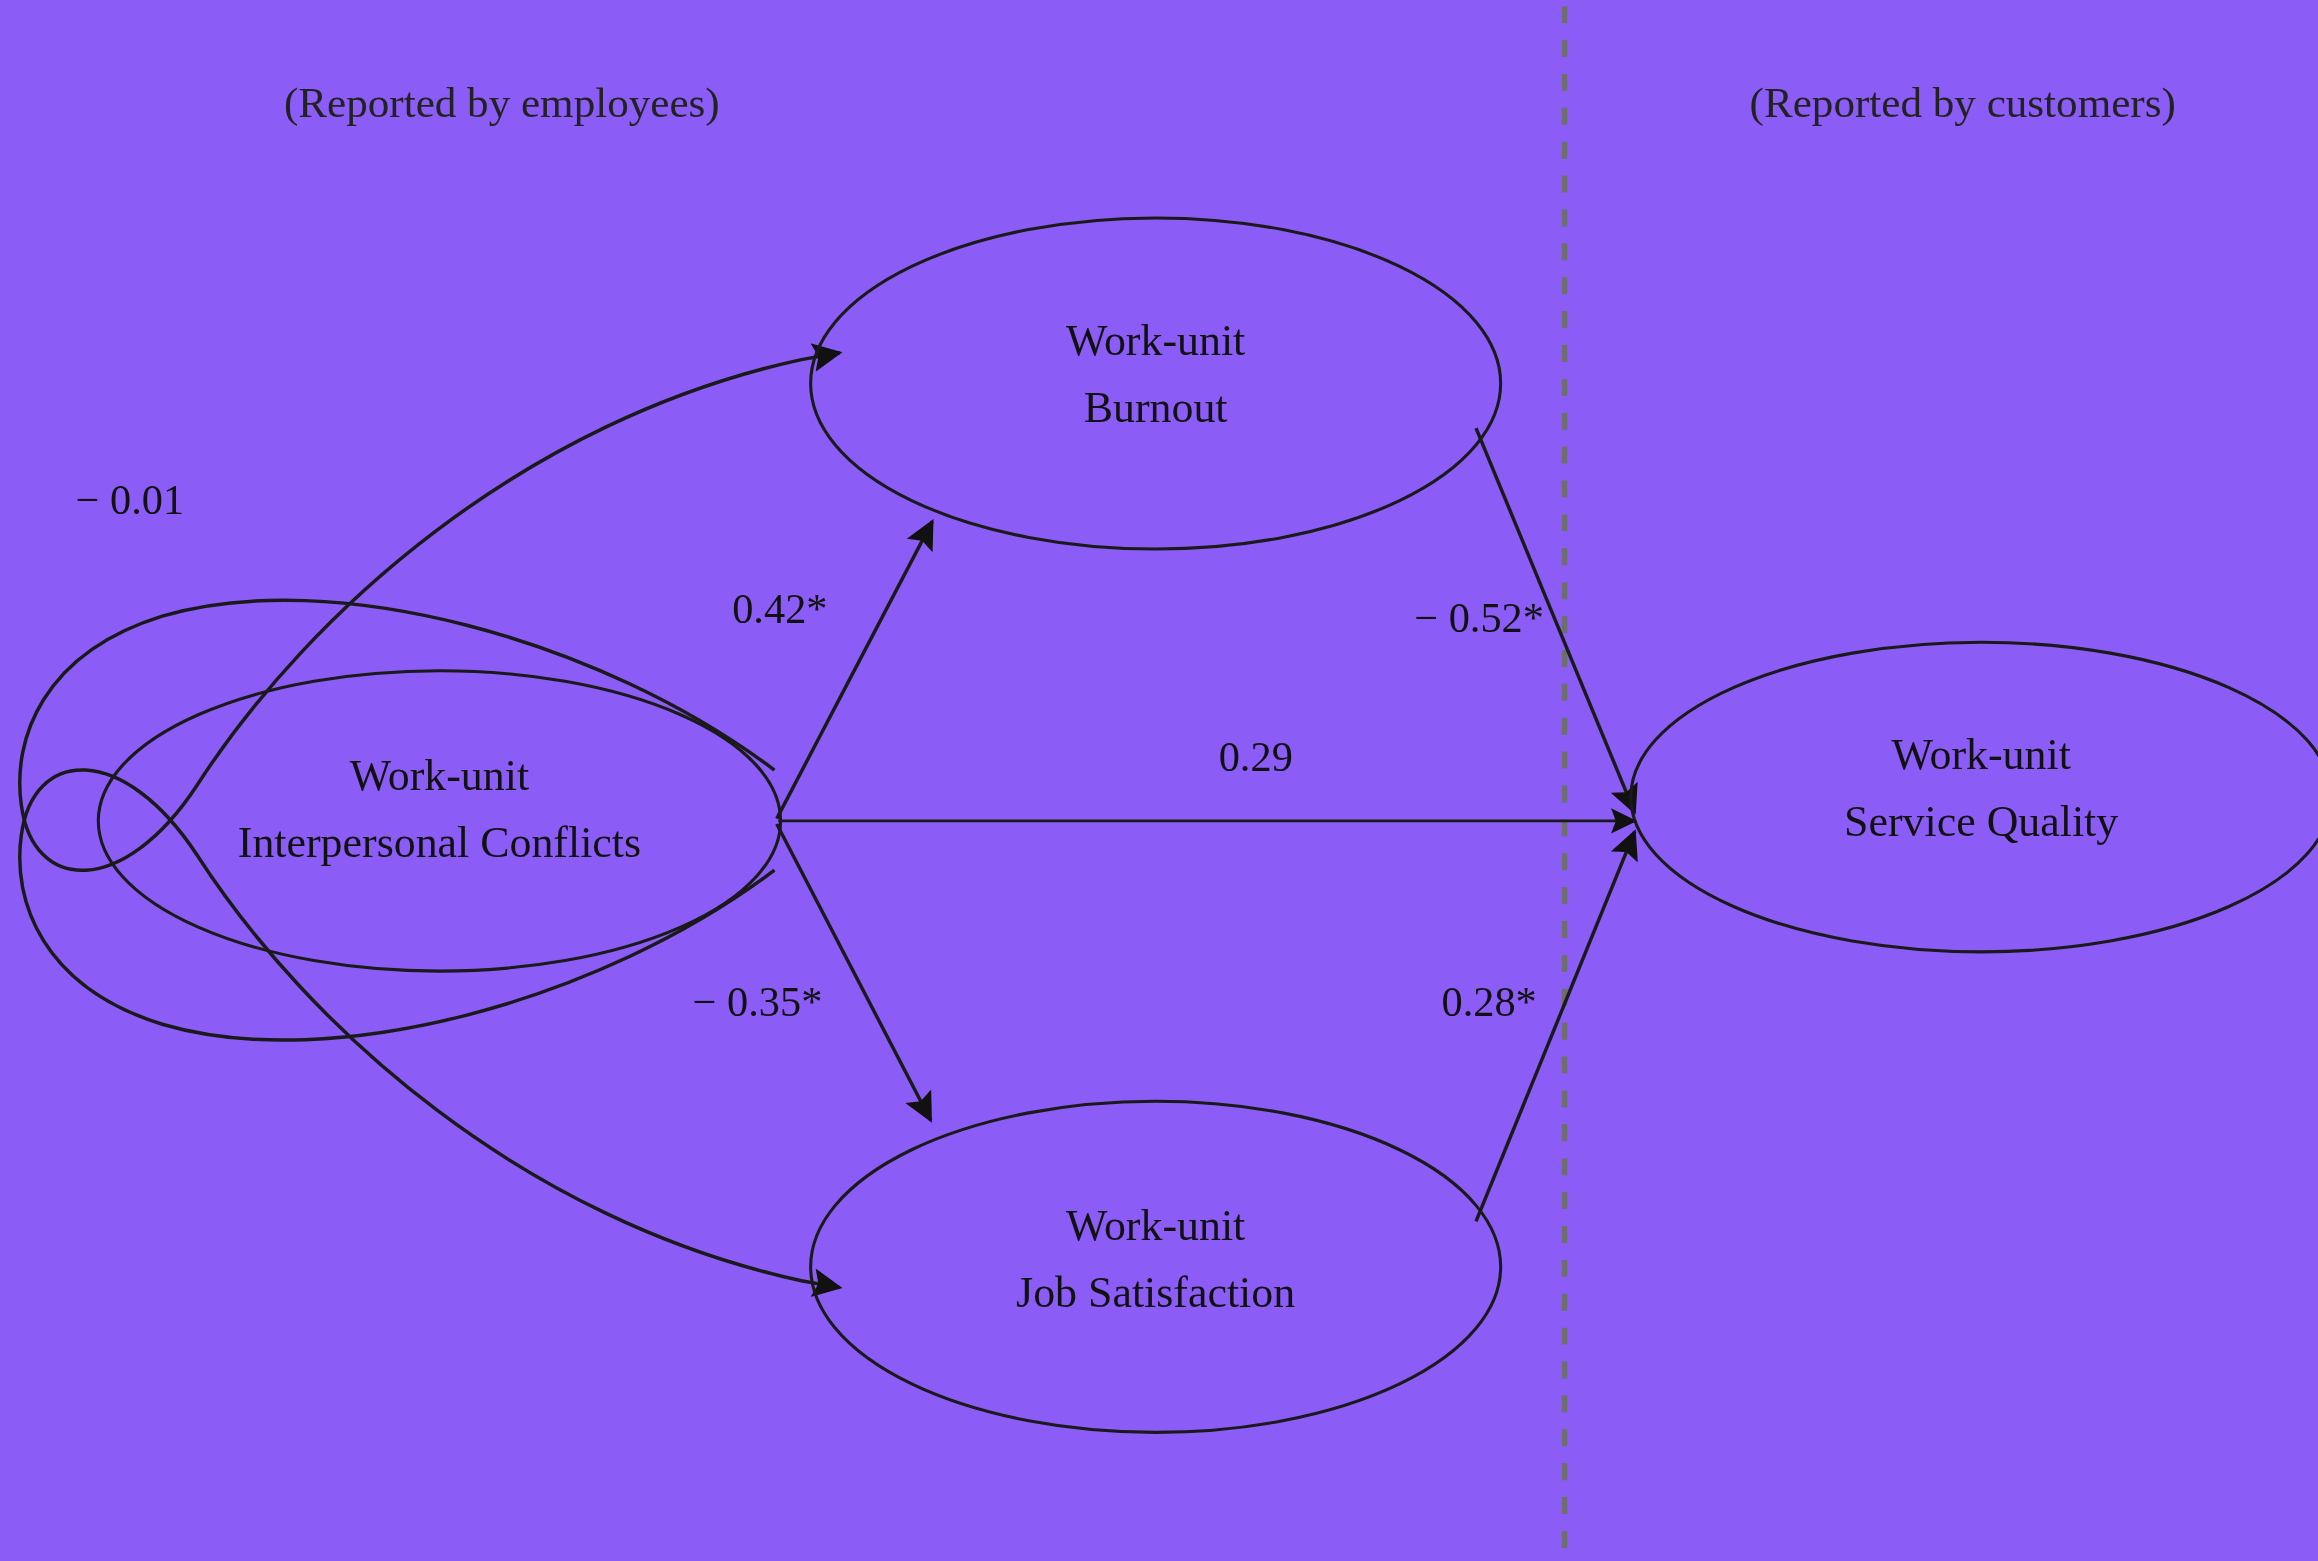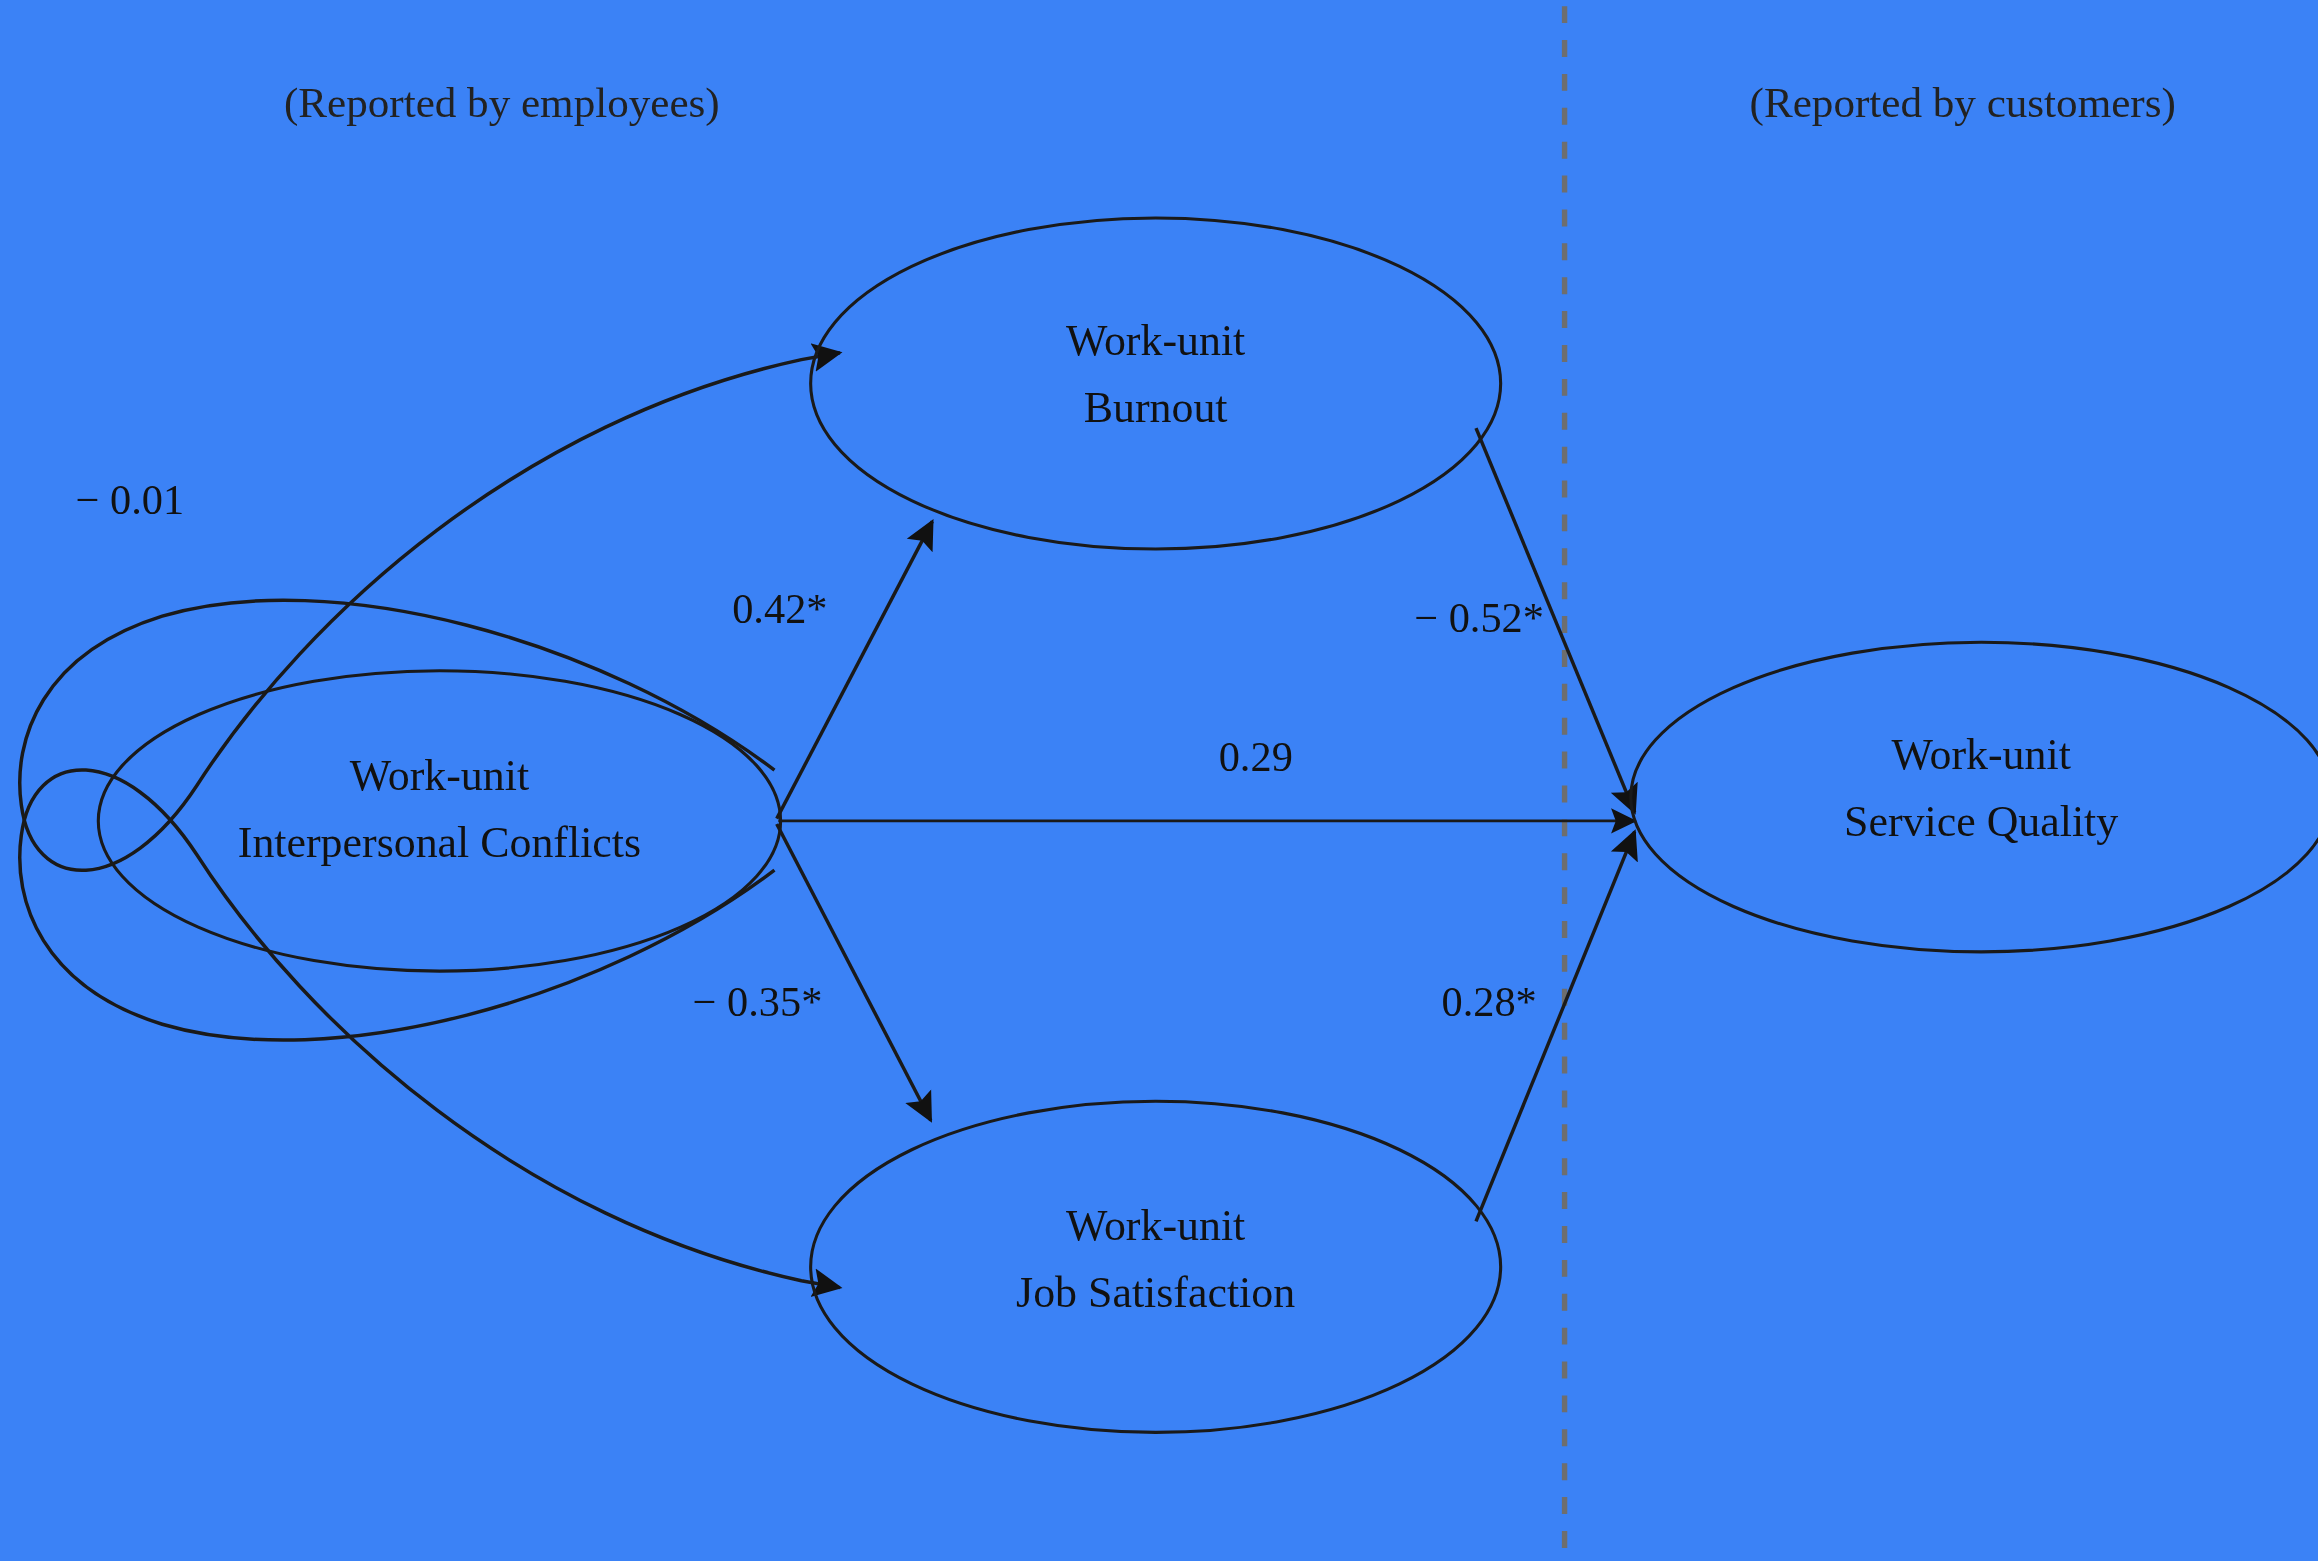--- a/index.html
+++ b/index.html
@@ -5,21 +5,21 @@
 <style>
   html, body {
     margin: 0;
     padding: 0;
     background: #ffffff;
   }
   #stage {
     position: relative;
     width: 2319px;
     height: 1561px;
-    background: #3b82f6;
+    background: #8b5cf6;
     font-family: "Liberation Serif", "DejaVu Serif", serif;
     overflow: hidden;
   }
   #diagram-svg {
     position: absolute;
     inset: 0;
     width: 2319px;
     height: 1561px;
     display: block;
   }

